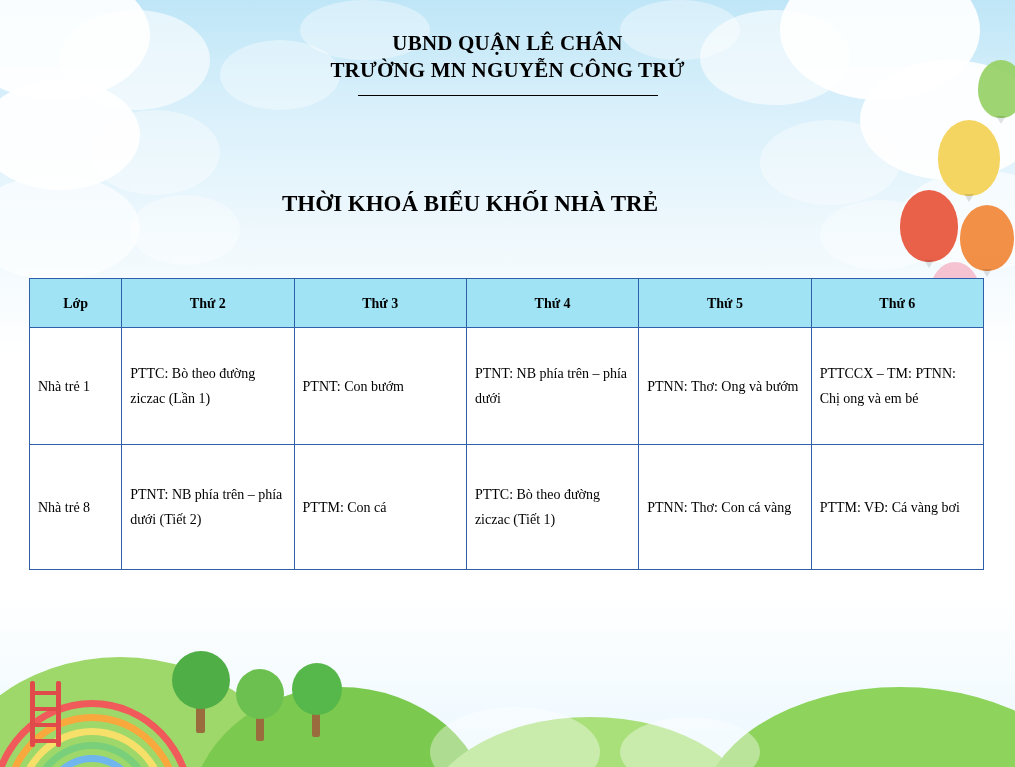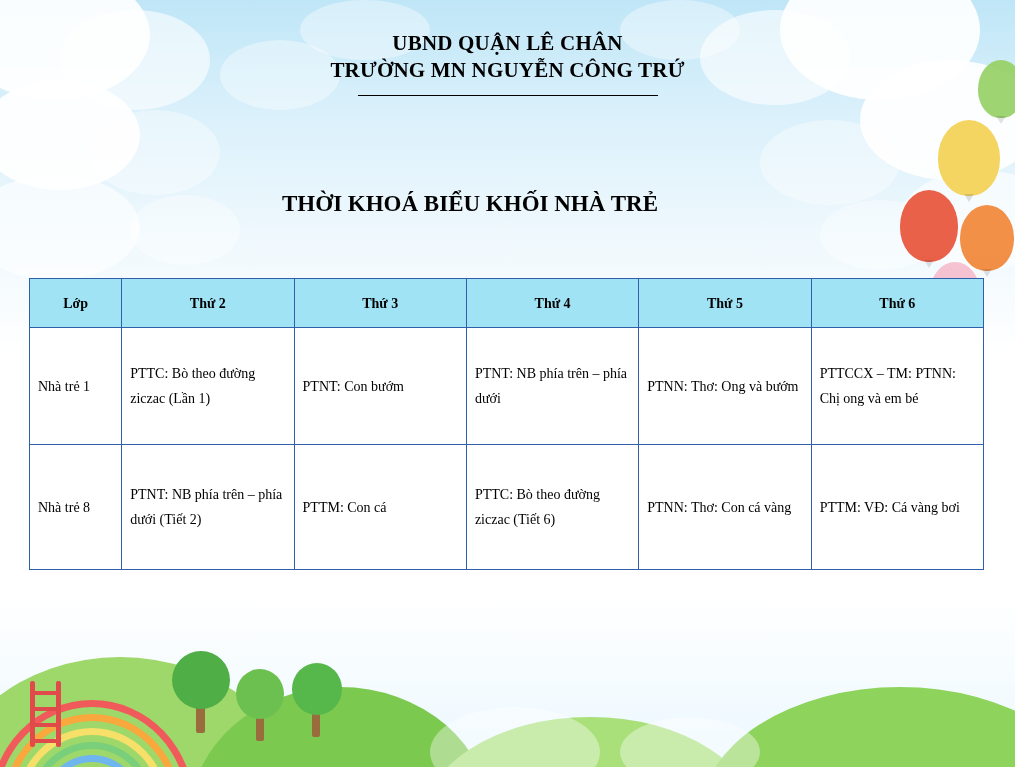--- a/index.html
+++ b/index.html
@@ -280,21 +280,21 @@
             <td>PTTCCX – TM:
 PTNN: Chị ong và em bé</td>
           </tr>
           <tr class="row2">
             <td class="class-name">Nhà trẻ 8</td>
             <td>PTNT:
 NB phía trên – phía dưới (Tiết 2)</td>
             <td>PTTM:
 Con cá</td>
             <td>PTTC:
-Bò theo đường ziczac (Tiết 6)</td>
+Bò theo đường ziczac (Tiết 1)</td>
             <td>PTNN:
 Thơ: Con cá vàng</td>
             <td>PTTM:
 VĐ: Cá vàng bơi</td>
           </tr>
         </tbody>
       </table>
     </div>
 
   </div>

